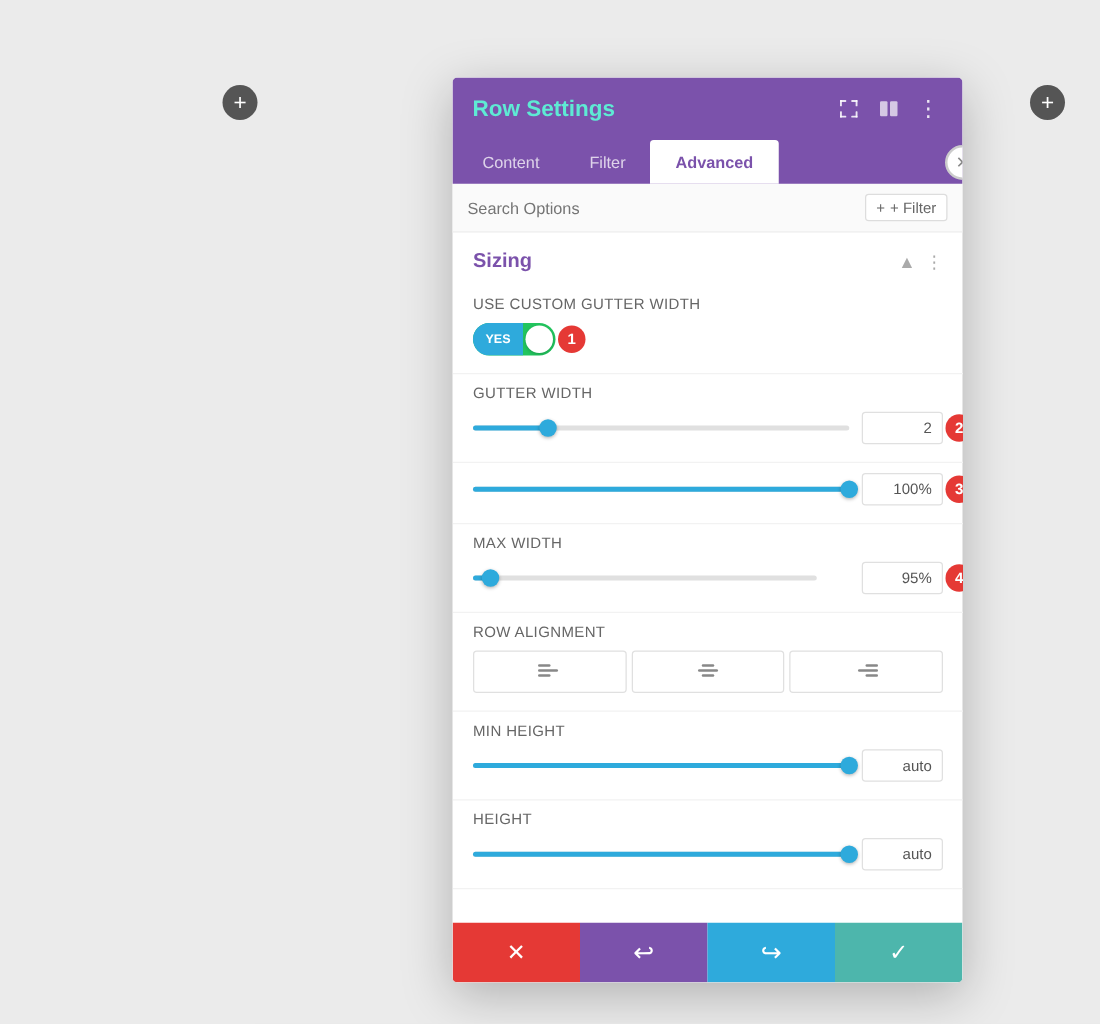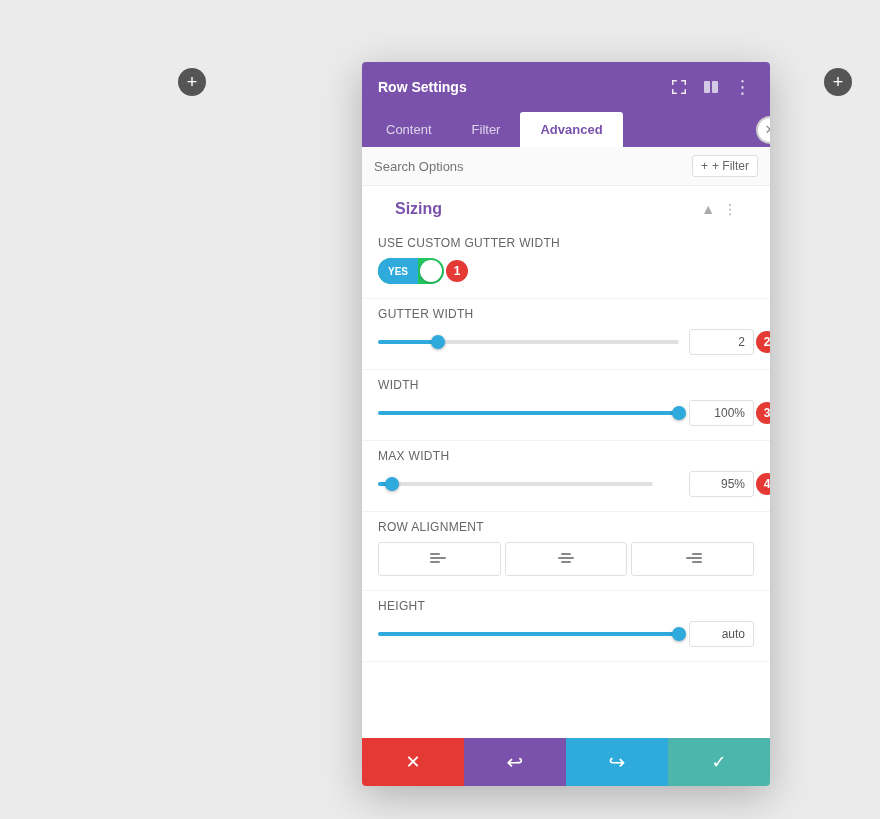--- a/index.html
+++ b/index.html
@@ -54,23 +54,23 @@
     .panel-header {
       background: #7b52ab;
       color: white;
       padding: 14px 16px;
       display: flex;
       align-items: center;
       justify-content: space-between;
     }
 
     .panel-title {
-      font-size: 14px;
+      font-size: 18px;
       font-weight: 600;
-      color: #ffffff;
+      color: #5eead4;
     }
 
     .header-icons {
       display: flex;
       gap: 10px;
       align-items: center;
     }
 
     .header-icon {
       width: 22px;
@@ -160,21 +160,21 @@
       height: 600px;
       overflow-y: auto;
       padding: 0;
     }
 
     
     .section-header {
       display: flex;
       align-items: center;
       justify-content: space-between;
-      padding: 14px 33px 10px;
+      padding: 14px 16px 10px;
     }
 
     .section-title {
       font-size: 16px;
       font-weight: 600;
       color: #7b52ab;
     }
 
     .section-actions {
       display: flex;
@@ -392,21 +392,20 @@
           </div>
           <div style="position:relative; display:flex; align-items:center;">
             <input class="slider-value" type="text" value="2" style="">
             <div style="width:22px; height:22px; border-radius:50%; background:#e53935; color:white; font-size:12px; font-weight:700; display:flex; align-items:center; justify-content:center; position:absolute; right:-24px;">2</div>
           </div>
         </div>
       </div>
 
 
       <div class="setting-row">
-        <div class="setting-label">Width</div>
         <div class="slider-row">
           <div class="slider-track" style="flex:1;">
             <div class="slider-fill" style="width:100%;"></div>
             <div class="slider-thumb" style="left:100%;"></div>
           </div>
           <div style="position:relative; display:flex; align-items:center;">
             <input class="slider-value" type="text" value="100%" style="">
             <div style="width:22px; height:22px; border-radius:50%; background:#e53935; color:white; font-size:12px; font-weight:700; display:flex; align-items:center; justify-content:center; position:absolute; right:-24px;">3</div>
           </div>
         </div>
@@ -446,20 +445,30 @@
           <div class="align-btn">
             <svg width="18" height="14" viewBox="0 0 18 14" fill="#888">
               <rect x="8" y="1" width="10" height="2" rx="1"></rect>
               <rect x="2" y="5" width="16" height="2" rx="1"></rect>
               <rect x="8" y="9" width="10" height="2" rx="1"></rect>
             </svg>
           </div>
         </div>
       </div>
 
+      <div class="setting-row">
+        <div class="setting-label">Min Height</div>
+        <div class="slider-row">
+          <div class="slider-track" style="flex:1;">
+            <div class="slider-fill" style="width:100%;"></div>
+            <div class="slider-thumb" style="left:100%;"></div>
+          </div>
+          <input class="slider-value" type="text" value="auto" style="">
+        </div>
+      </div>
 
       <div class="setting-row">
         <div class="setting-label">Height</div>
         <div class="slider-row">
           <div class="slider-track" style="flex:1;">
             <div class="slider-fill" style="width:100%;"></div>
             <div class="slider-thumb" style="left:100%;"></div>
           </div>
           <input class="slider-value" type="text" value="auto" style="">
         </div>

